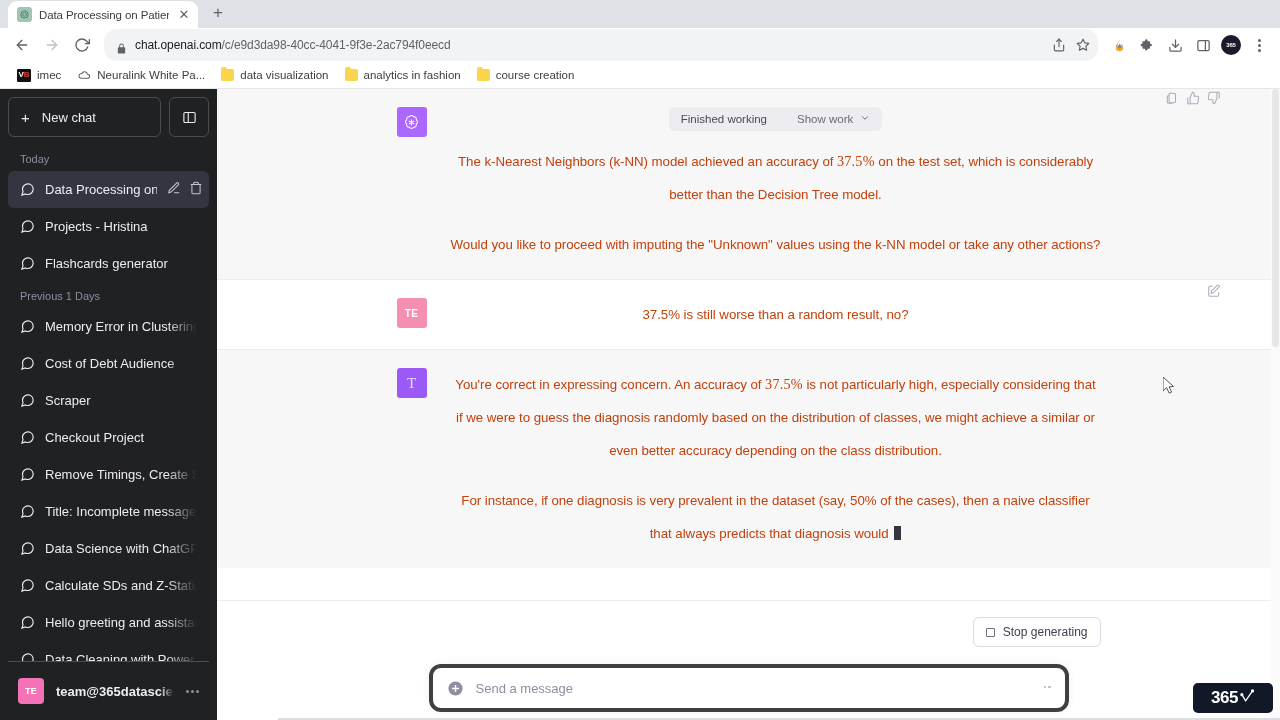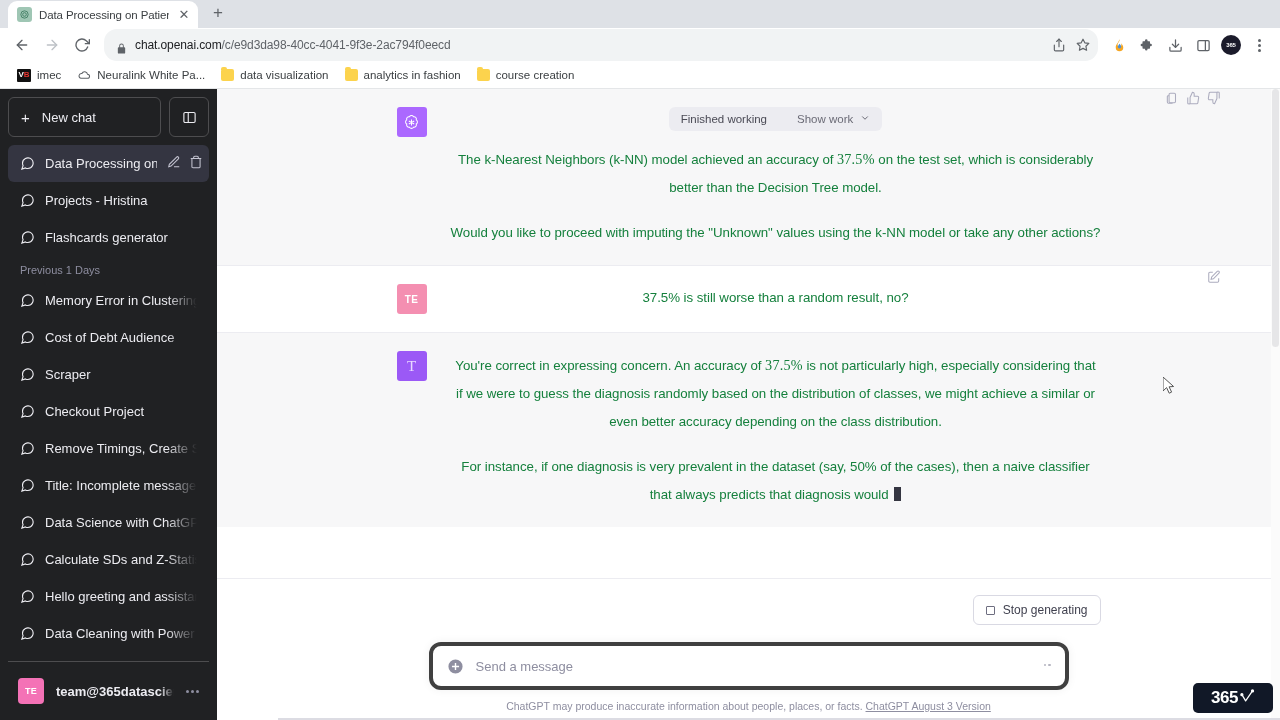--- a/index.html
+++ b/index.html
@@ -181,21 +181,21 @@
   .avatar {
     width: 30px; height: 30px; border-radius: 3px; flex: none;
     display: flex; align-items: center; justify-content: center;
   }
   .avatar.gpt { background: #ab68ff; }
   .avatar.gpt svg { width: 19px; height: 19px; color: #fff; }
   .avatar.user { background: #f48fb1; color: #fff; font-size: 10px; font-weight: 700; letter-spacing: 0.3px; }
   .avatar.gpt-t { background: #9b59f6; color: #e8d8ff; font-size: 15px; font-family: "Liberation Serif", serif; }
   .msg-body { flex: 1; min-width: 0; }
   .msg-p {
-    font-size: 13.3px; line-height: 28px; color: #15803d; letter-spacing: -0.05px;
+    font-size: 13.3px; line-height: 33px; color: #c2410c; letter-spacing: -0.05px;
   }
   .msg-p + .msg-p { margin-top: 17px; }
   .mathnum {
     font-family: "Liberation Serif", serif; font-size: 14.2px; letter-spacing: 0.2px;
   }
   .stream-cursor {
     display: inline-block; width: 7px; height: 14px; background: #343541;
     vertical-align: -2px; margin-left: 2px;
   }
   .tool-chip {
@@ -399,20 +399,21 @@
         </div>
         <div class="sb-toggle">
           <svg viewBox="0 0 24 24" fill="none" stroke="currentColor" stroke-width="1.8">
               <rect x="3" y="4" width="18" height="16" rx="2"></rect>
               <line x1="10" y1="4" x2="10" y2="20"></line>
             </svg>
         </div>
       </div>
 
       <div class="sb-list">
+        <div class="sb-group-label">Today</div>
 
         <div class="sb-item active">
           <span class="sb-item-icon">
             <svg viewBox="0 0 24 24" fill="none" stroke="currentColor" stroke-width="1.8">
                 <path d="M21 11.5a8.38 8.38 0 0 1-.9 3.8 8.5 8.5 0 0 1-7.6 4.7 8.38 8.38 0 0 1-3.8-.9L3 21l1.9-5.7a8.38 8.38 0 0 1-.9-3.8 8.5 8.5 0 0 1 4.7-7.6 8.38 8.38 0 0 1 3.8-.9h.5a8.48 8.48 0 0 1 8 8v.5z"></path>
               </svg>
           </span>
           <span class="sb-item-label">Data Processing on Pa</span>
           <span class="sb-item-actions">
             <span>
@@ -623,21 +624,20 @@
                 </svg>
             </span>
             <span class="composer-input">Send a message</span>
             <span class="composer-dots">
                 <i></i>
                 <i></i>
               </span>
           </div>
         </div>
 
-        <div class="footnote"><span>ChatGPT may produce inaccurate information about people, places, or facts. </span><a>ChatGPT August 3 Version</a></div>
       </div>
 
       <div class="vscroll">
         <div class="thumb" style="top:0px;height:258px;"></div>
       </div>
     </div>
 
     <div class="bottom-line"></div>
 
     <div class="watermark">

